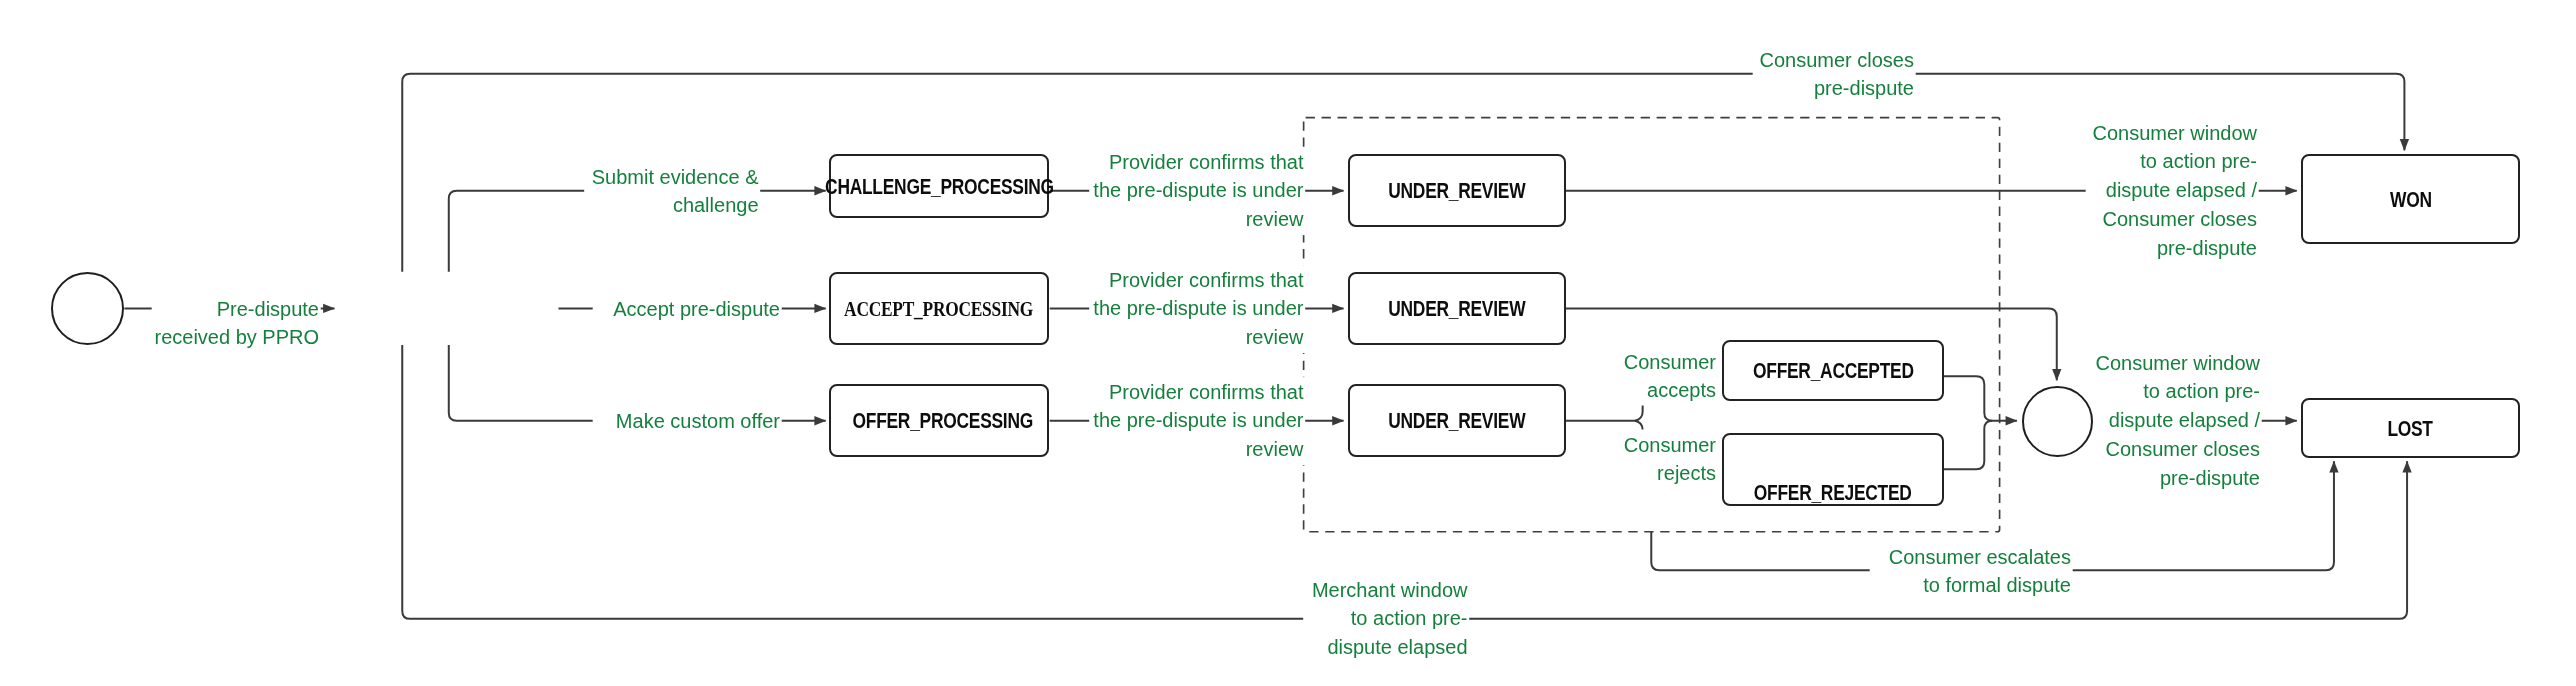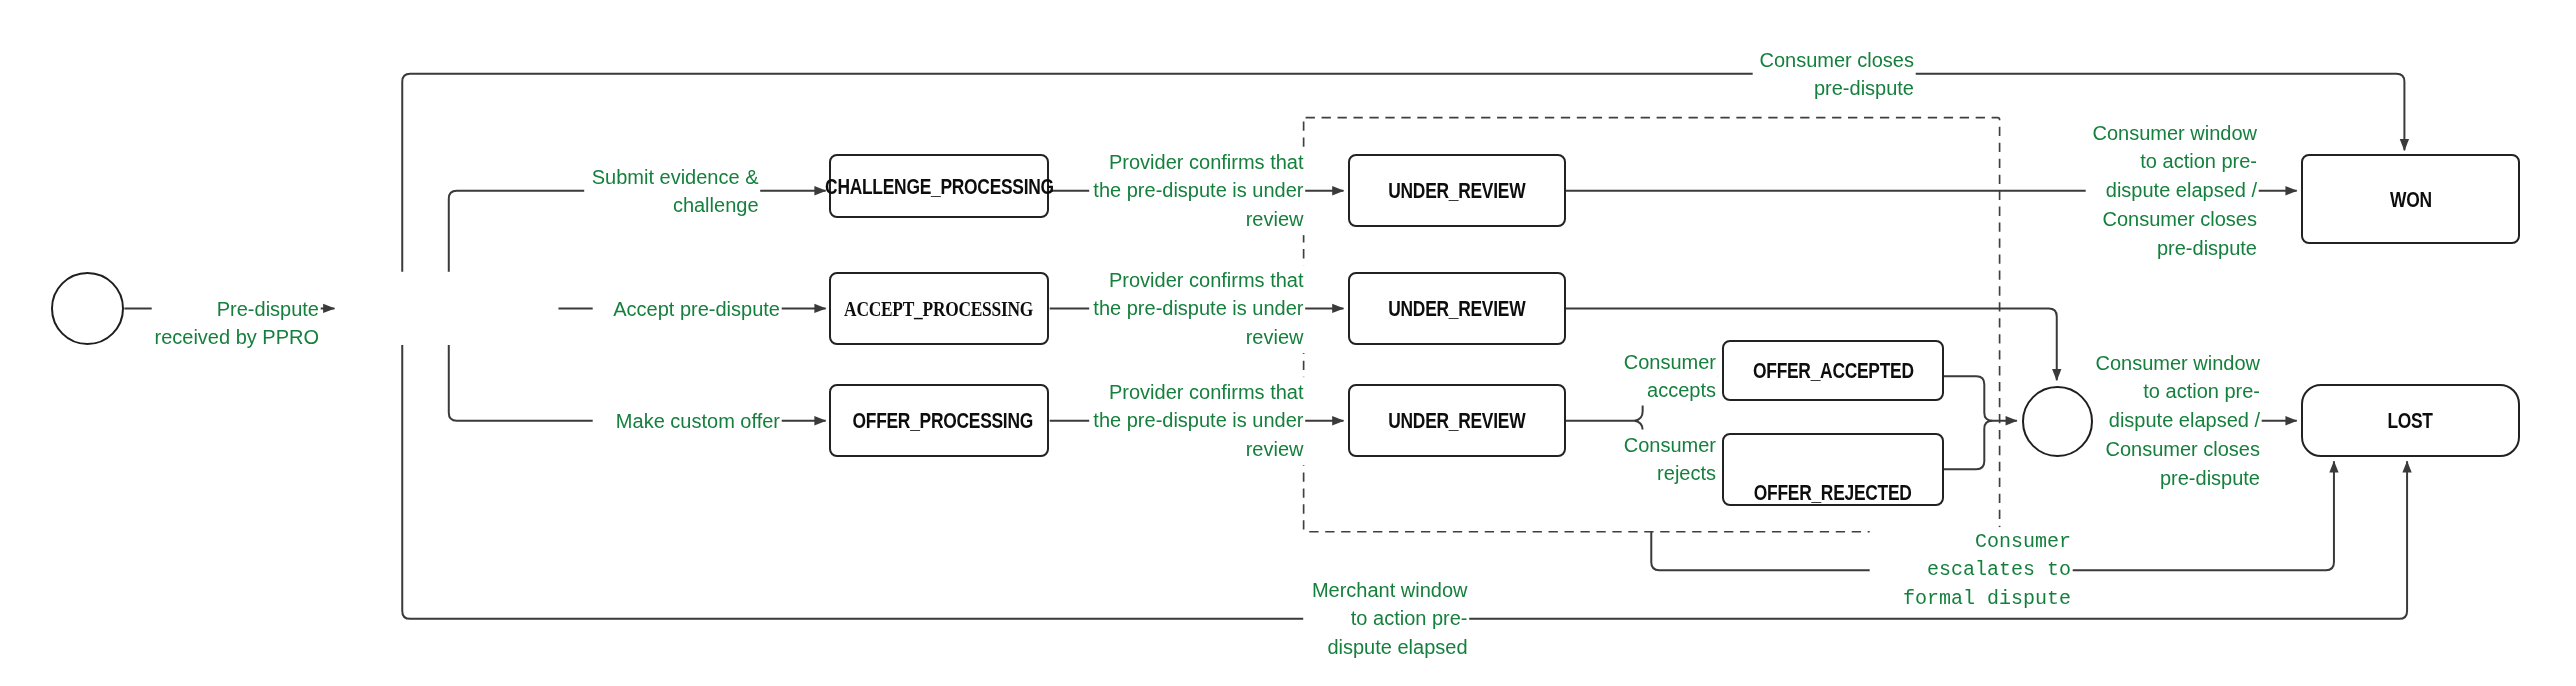--- a/index.html
+++ b/index.html
@@ -139,21 +139,21 @@
   <div class="elabel" style="left:1663px; top:376px; width:106px;">Consumer accepts</div>
 
   <div class="elabel" style="left:1663px; top:459px; width:106px;">Consumer rejects</div>
 
   <div class="elabel" style="left:2172px; top:191px; width:170px;">Consumer window to action pre-dispute elapsed / Consumer closes pre-dispute</div>
 
   <div class="elabel" style="left:2175px; top:421px; width:170px;">Consumer window to action pre-dispute elapsed / Consumer closes pre-dispute</div>
 
   <div class="elabel" style="left:1834px; top:74px; width:160px;">Consumer closes pre-dispute</div>
 
-  <div class="elabel" style="left:1971px; top:571px; width:200px;font-family:Liberation Mono, monospace;">Consumer escalates to formal dispute</div>
+  <div class="elabel" style="left:1971px; top:571px; width:200px;">Consumer escalates to formal dispute</div>
 
   <div class="elabel" style="left:1386px; top:619px; width:163px;">Merchant window to action pre-dispute elapsed</div>
 
   <div class="state-circle" style="left:51px; top:272px; width:73px; height:73px;"></div>
 
 
   <div class="node" style="left:829px; top:154px; width:220px; height:64px;">
     <span class="nlabel">CHALLENGE_PROCESSING</span>
   </div>
 
@@ -184,18 +184,18 @@
   <div class="node" style="left:1722px; top:433px; width:222px; height:73px;align-items:flex-end;">
     <span class="nlabel">OFFER_REJECTED</span>
   </div>
 
   <div class="state-circle" style="left:2022px; top:386px; width:71px; height:71px;"></div>
 
   <div class="node" style="left:2301px; top:154px; width:219px; height:90px;">
     <span class="nlabel">WON</span>
   </div>
 
-  <div class="node" style="left:2301px; top:384px; width:219px; height:73px;border-radius:20px;">
+  <div class="node" style="left:2301px; top:398px; width:219px; height:60px;">
     <span class="nlabel">LOST</span>
   </div>
 
 </div>
 
 
 </body></html>

